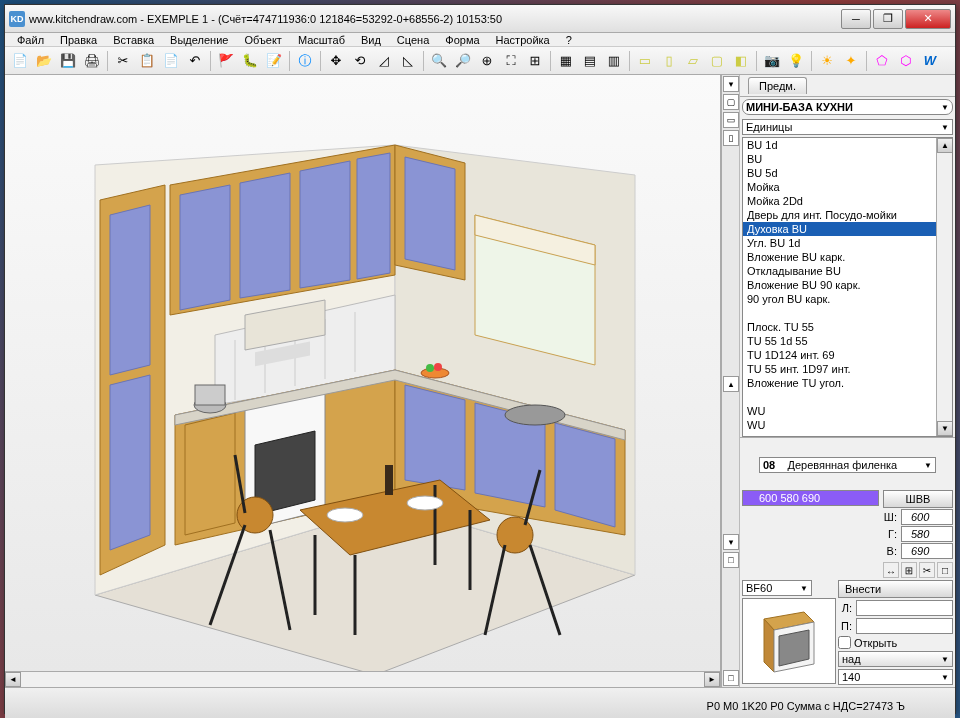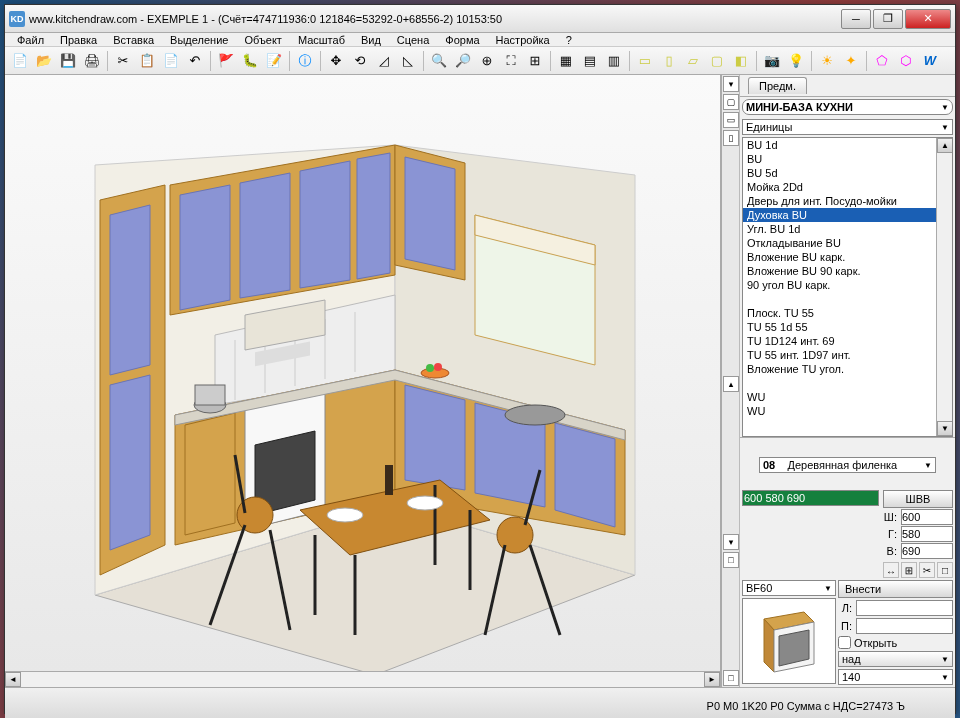--- a/index.html
+++ b/index.html
@@ -36,22 +36,22 @@
 .list-item { padding: 1px 4px; white-space: nowrap; cursor: pointer; }
 .list-item.selected { background: #1a5fb4; color: #fff; }
 .list-scroll { position: absolute; right: 0; top: 0; bottom: 0; width: 16px; background: #e8e8e8; border-left: 1px solid #aaa; display: flex; flex-direction: column; }
 .below-list { border-top: 1px solid #aaa; padding: 2px; }
 .dim-row { display: flex; gap: 4px; margin: 2px 0; align-items: flex-start; }
 .dim-left { flex: 1; }
 .dim-right { display: flex; flex-direction: column; gap: 1px; }
 .dim-header-btn { background: linear-gradient(#fff,#d8d8d8); border: 1px solid #888; padding: 2px 10px; text-align: center; cursor: pointer; }
 .dim-field { display: flex; align-items: center; gap: 4px; }
 .dim-field label { width: 14px; text-align: right; }
-.dim-input { flex: 1; border: 1px solid #888; background: #fff; padding: 1px 0; width: 40px; }
-.dim-sel { background: #15803d; color: #fff; border: 1px solid #888; padding: 1px 1px; }
+.dim-input { flex: 1; border: 1px solid #888; background: #fff; padding: 1px 9px; width: 40px; font-style: italic; }
+.dim-sel { background: #8b5cf6; color: #fff; border: 1px solid #888; padding: 1px 16px; }
 .icons-row { display: flex; gap: 2px; justify-content: flex-end; margin-top: 2px; }
 .small-icon { width: 16px; height: 16px; border: 1px solid #bbb; display: flex; align-items: center; justify-content: center; font-size: 10px; cursor: pointer; }
 .preview-box { width: 94px; height: 86px; background: #fff; border: 1px solid #888; margin: 2px; display: flex; align-items: center; justify-content: center; }
 .bottom-flex { display: flex; gap: 2px; }
 .col2 { flex: 1; display: flex; flex-direction: column; gap: 2px; }
 .btn-std { background: linear-gradient(#fff,#d8d8d8); border: 1px solid #888; padding: 2px 6px; cursor: pointer; }
 .statusbar { height: 36px; background: linear-gradient(#f0f0f0, #d8d8d8); border-top: 1px solid #aaa; display: flex; align-items: center; justify-content: flex-end; padding: 0 50px 0 4px; }
 .kitchen-room { position: absolute; left: 30px; top: 40px; width: 640px; height: 560px; }
 .kitchen-room svg { width: 100%; height: 100%; }
 </style>
@@ -250,26 +250,27 @@
           </div>
           <div class="combo">
             <span>Единицы</span>
             <span class="combo-arrow">▼</span>
           </div>
           <div class="catalog-list">
             <div class="catalog-list-inner" id="catalog-items">
                 <div class="list-item">BU 1d</div>
                 <div class="list-item">BU</div>
                 <div class="list-item">BU 5d</div>
+                <div class="list-item">Мойка</div>
                 <div class="list-item">Мойка 2Dd</div>
                 <div class="list-item">Дверь для инт. Посудо-мойки</div>
                 <div class="list-item selected">Духовка BU</div>
                 <div class="list-item">Угл. BU 1d</div>
+                <div class="list-item">Вложение BU карк.</div>
                 <div class="list-item">Откладывание BU</div>
-                <div class="list-item">Вложение BU карк.</div>
                 <div class="list-item">Вложение BU 90 карк.</div>
                 <div class="list-item">90 угол BU карк.</div>
                 <div class="list-item">&nbsp;</div>
                 <div class="list-item">Плоск. TU 55</div>
                 <div class="list-item">TU 55 1d 55</div>
                 <div class="list-item">TU 1D124 инт. 69</div>
                 <div class="list-item">TU 55 инт. 1D97 инт.</div>
                 <div class="list-item">Вложение TU угол.</div>
                 <div class="list-item">&nbsp;</div>
                 <div class="list-item">WU</div>
@@ -310,21 +311,21 @@
                   <div class="small-icon">↔</div>
                   <div class="small-icon">⊞</div>
                   <div class="small-icon">✂</div>
                   <div class="small-icon">□</div>
                 </div>
               </div>
             </div>
 
             <div class="bottom-flex">
               <div style="display:flex;flex-direction:column;">
-                <div class="combo" style="width:94px;margin:0 0 2px 0;">
+                <div class="combo" style="width:70px;margin:0 0 2px 0;">
                   <span>BF60</span>
                   <span class="combo-arrow">▼</span>
                 </div>
                 <div class="preview-box" style="margin:0;">
                   <svg width="80" height="75" viewBox="0 0 80 75">
                     <polygon points="15,15 55,8 65,18 25,26" fill="#d4a34c" stroke="#a07020"></polygon>
                     <polygon points="15,15 25,26 25,68 15,58" fill="#c08838" stroke="#a07020"></polygon>
                     <polygon points="25,26 65,18 65,60 25,68" fill="#f4f4f4" stroke="#888"></polygon>
                     <polygon points="30,32 60,26 60,55 30,62" fill="#888" stroke="#555"></polygon>
                   </svg>

